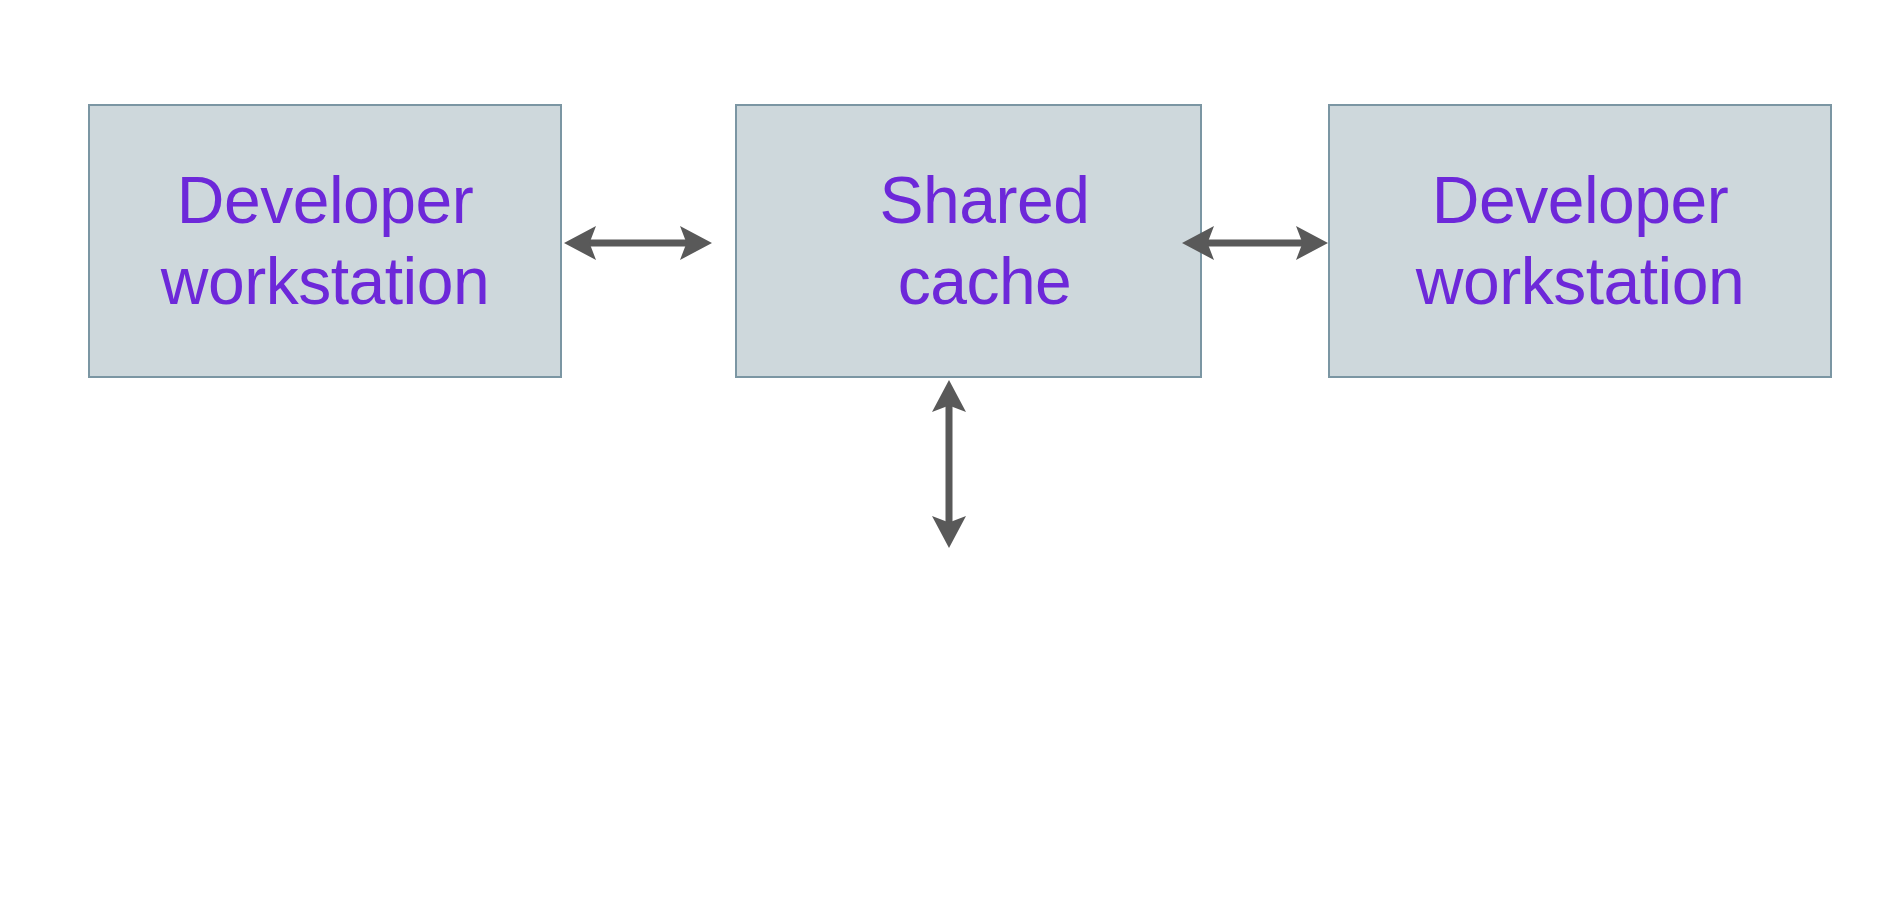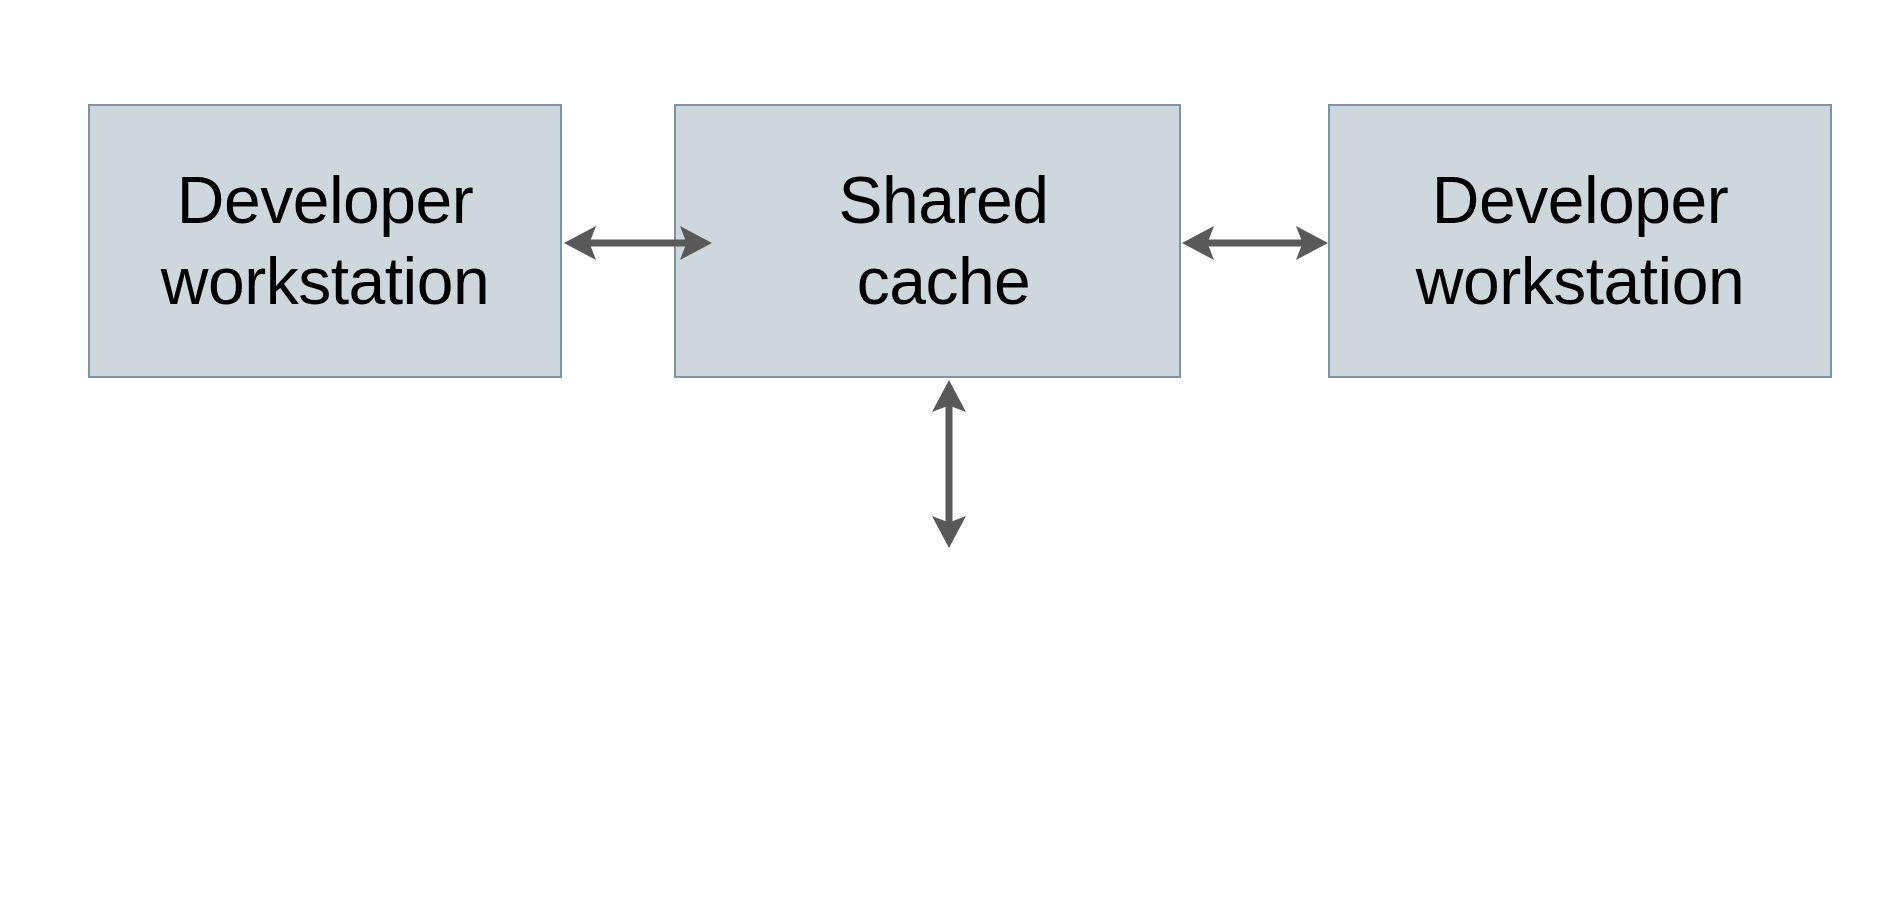--- a/index.html
+++ b/index.html
@@ -19,21 +19,21 @@
     position: absolute;
     box-sizing: border-box;
     background: #ced8dc;
     border: 2px solid #7b96a3;
     display: flex;
     align-items: center;
     justify-content: center;
     text-align: center;
   }
   .node-label {
-    color: #000000;
+    color: #6d28d9;
     font-family: "Liberation Sans", sans-serif;
     font-size: 66px;
     font-weight: 400;
     line-height: 1.23;
     letter-spacing: -0.5px;
     white-space: pre-line;
     padding: 0 6px;
   }
   .node-label.single {
     font-size: 66px;
@@ -49,21 +49,21 @@
 </head>
 <body>
 
 <div id="canvas">
 
   <div class="node" style="left:88px; top:104px; width:474px; height:274px;">
     <div class="node-label">Developer
 workstation</div>
   </div>
 
-  <div class="node" style="left:674px; top:104px; width:507px; height:274px;padding-left:32px;">
+  <div class="node" style="left:735px; top:104px; width:467px; height:274px;padding-left:32px;">
     <div class="node-label">Shared
 cache</div>
   </div>
 
   <div class="node" style="left:1328px; top:104px; width:504px; height:274px;">
     <div class="node-label">Developer
 workstation</div>
   </div>
 
 

